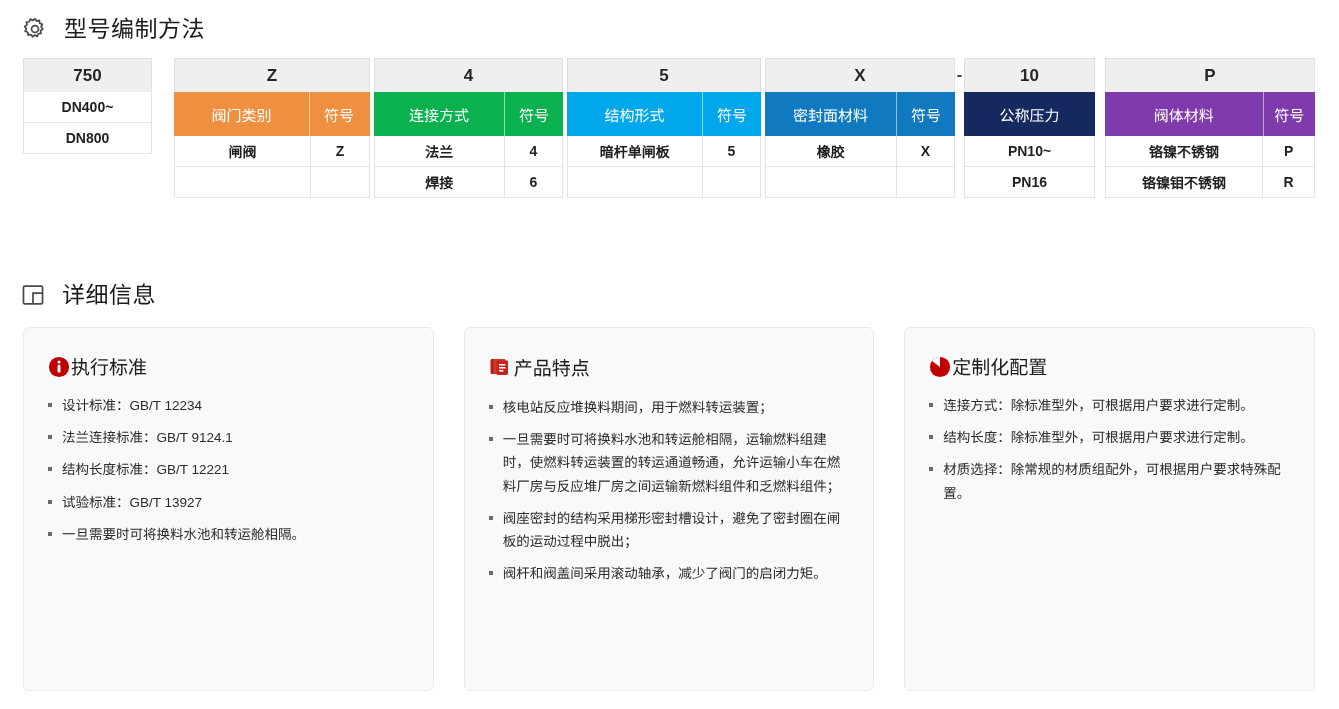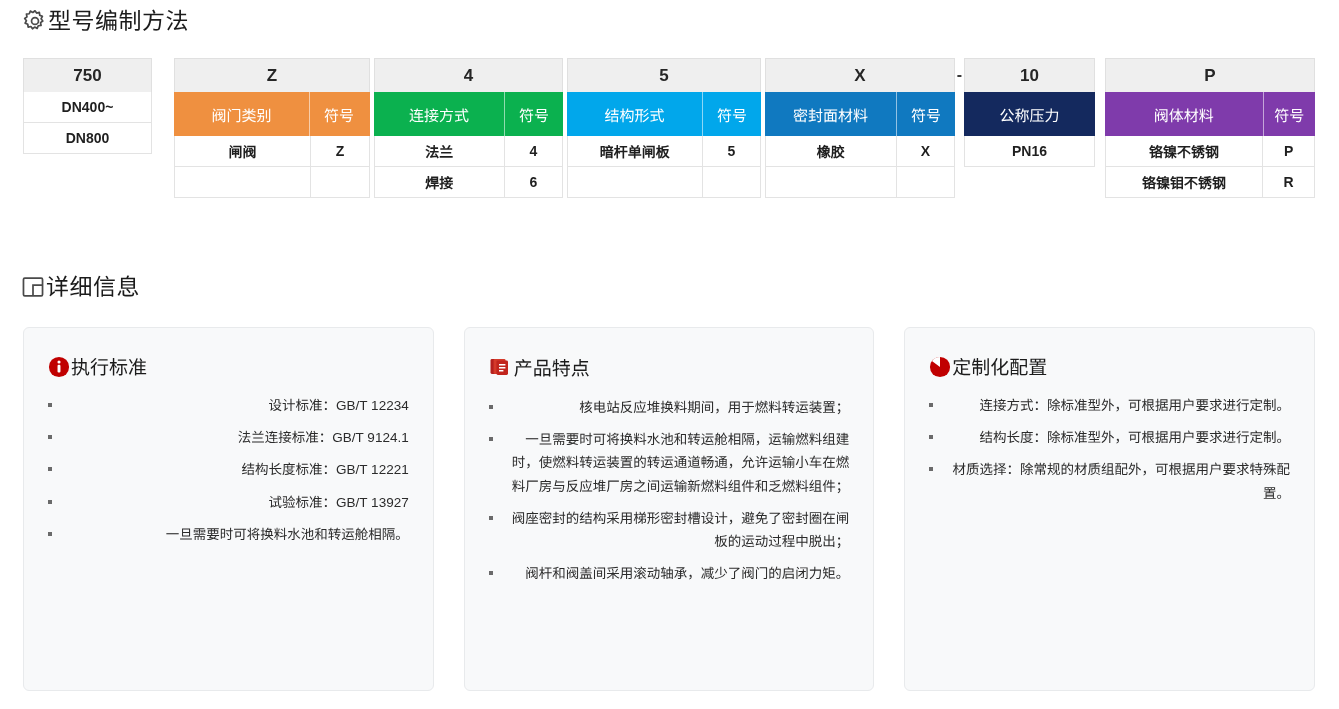--- a/index.html
+++ b/index.html
@@ -14,21 +14,22 @@
     color: #1a1a1a;
     overflow: hidden;
   }
 
   .page { position: relative; width: 1339px; height: 709px; }
 
   
   .section-head {
     display: flex;
     align-items: center;
-    gap: 0;
+    gap: 16px;
+    margin-top: 8px;
   }
   .section-head .sh-title {
     font-size: 23px;
     font-weight: 400;
     letter-spacing: 0.5px;
     color: #1b1b1b;
     line-height: 1;
   }
   .sh-icon { display: inline-flex; align-items: center; justify-content: center; }
 
@@ -153,21 +154,20 @@
   .card-icon { display: inline-flex; align-items: center; justify-content: center; }
 
   .bullets { list-style: none; margin: 0; padding: 0; }
   .bullets li {
     position: relative;
     padding-left: 14px;
     margin-bottom: 9px;
     font-size: 13.5px;
     line-height: 1.72;
     color: #2b2b2b;
-    text-align: right;
   }
   .bullets li::before {
     content: "";
     position: absolute;
     left: 0;
     top: 9px;
     width: 4px;
     height: 4px;
     background: #6a6a6a;
   }
@@ -262,20 +262,23 @@
         <div class="cell c-sym-58"></div>
       </div>
     </div>
 
     <div class="dash">-</div>
 
     <div class="code-group g5">
       <div class="grp-top">10</div>
       <div class="grp-head" style="background:#14295e">
         <div class="cell c-main-131b">公称压力</div>
+      </div>
+      <div class="grp-row">
+        <div class="cell c-main-131b">PN10~</div>
       </div>
       <div class="grp-row">
         <div class="cell c-main-131b">PN16</div>
       </div>
     </div>
 
     <div class="code-group g6" style="margin-left:10px">
       <div class="grp-top">P</div>
       <div class="grp-head" style="background:#7f3bab">
         <div class="cell c-main-152">阀体材料</div>

